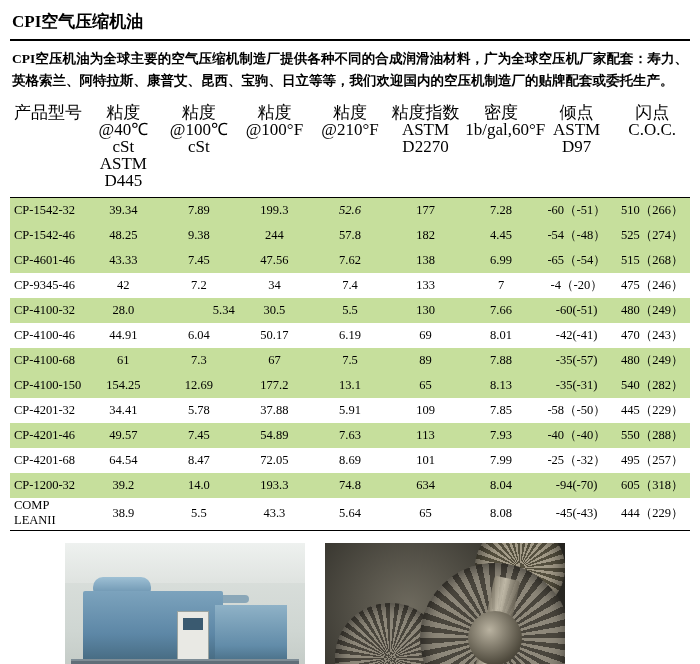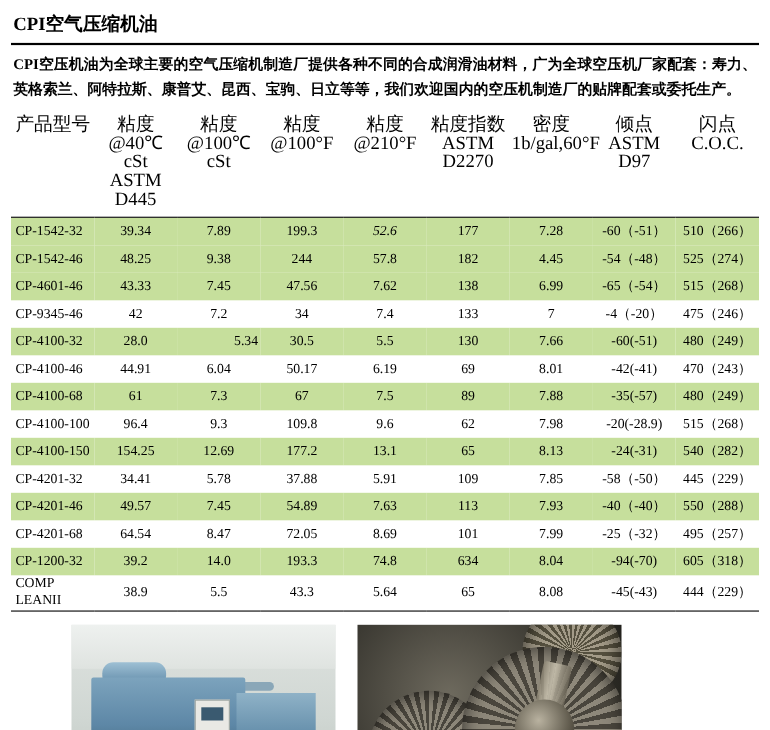--- a/index.html
+++ b/index.html
@@ -307,40 +307,29 @@
           <td class="first" style="width: 104px;">CP-4100-68</td>
           <td style="width: 76px;">61</td>
           <td style="width: 76px;">7.3</td>
           <td style="width: 70px;">67</td>
           <td style="width: 66px;">7.5</td>
           <td style="width: 86px;">89</td>
           <td style="width: 76px;">7.88</td>
           <td style="width: 76px;">-35(-57)</td>
           <td style="width: 78px;">480（249）</td>
         </tr>
-        <tr>
-          <td class="first" style="width: 104px;">CP-4100-100</td>
-          <td style="width: 76px;">96.4</td>
-          <td style="width: 76px;">9.3</td>
-          <td style="width: 70px;">109.8</td>
-          <td style="width: 66px;">9.6</td>
-          <td style="width: 86px;">62</td>
-          <td style="width: 76px;">7.98</td>
-          <td style="width: 76px;">-20(-28.9)</td>
-          <td style="width: 78px;">515（268）</td>
-        </tr>
         <tr class="hl">
           <td class="first" style="width: 104px;">CP-4100-150</td>
           <td style="width: 76px;">154.25</td>
           <td style="width: 76px;">12.69</td>
           <td style="width: 70px;">177.2</td>
           <td style="width: 66px;">13.1</td>
           <td style="width: 86px;">65</td>
           <td style="width: 76px;">8.13</td>
-          <td style="width: 76px;">-24(-31)</td>
+          <td style="width: 76px;">-35(-31)</td>
           <td style="width: 78px;">540（282）</td>
         </tr>
         <tr>
           <td class="first" style="width: 104px;">CP-4201-32</td>
           <td style="width: 76px;">34.41</td>
           <td style="width: 76px;">5.78</td>
           <td style="width: 70px;">37.88</td>
           <td style="width: 66px;">5.91</td>
           <td style="width: 86px;">109</td>
           <td style="width: 76px;">7.85</td>

